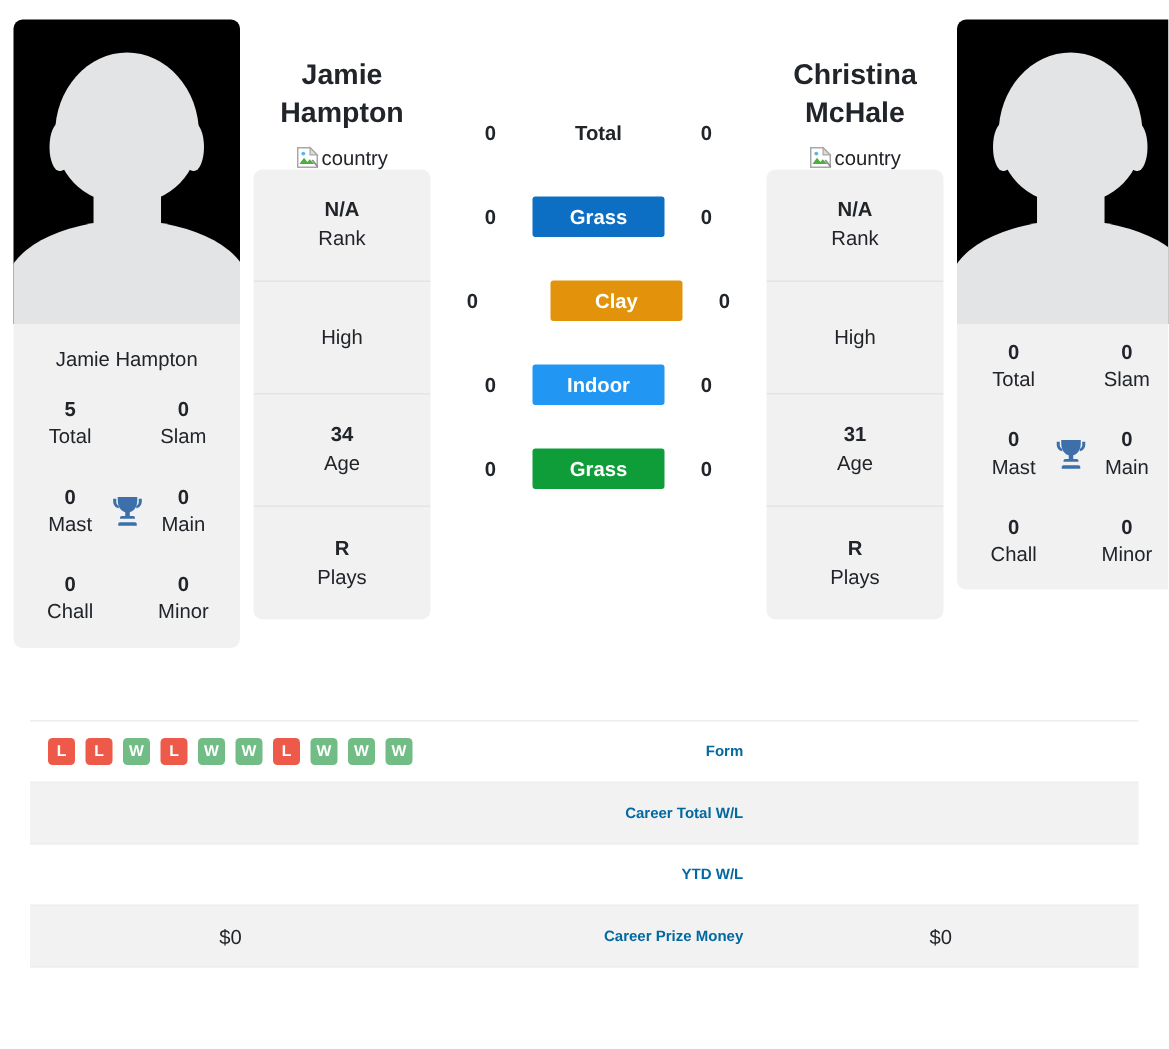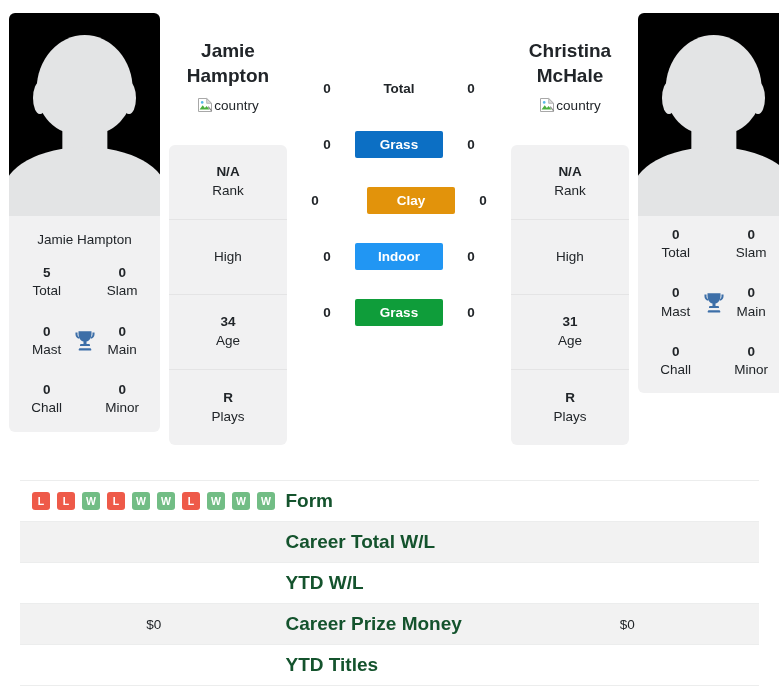--- a/index.html
+++ b/index.html
@@ -144,21 +144,21 @@
     gap: 1px;
     white-space: nowrap;
   }
   .broken-img {
     width: 16px;
     height: 16px;
     display: inline-block;
     flex: 0 0 16px;
   }
   .info-card {
-    margin-top: 32px;
+    margin-top: 0;
     background: #f1f1f2;
     border-radius: 6px;
     overflow: hidden;
   }
   .info-row {
     height: 75px;
     box-sizing: border-box;
     display: flex;
     flex-direction: column;
     align-items: center;
@@ -224,24 +224,24 @@
     display: flex;
     align-items: center;
     font-size: 13.5px;
     color: #212529;
   }
   .stat-row .cell-left { justify-content: flex-start; padding-left: 2px; }
   .stat-row .cell-left.center { justify-content: center; }
   .stat-row .cell-right { justify-content: center; }
   .stat-row .cell-mid {
     flex: 0 0 210px;
-    text-align: left;
-    font-size: 19px;
+    text-align: right;
+    font-size: 10px;
     font-weight: bold;
-    color: #14532d;
+    color: #0369a1;
   }
   .form-badges { display: flex; gap: 7px; padding-left: 10px; }
   .form-badge {
     width: 18px;
     height: 18px;
     border-radius: 3px;
     color: #ffffff;
     font-size: 10.5px;
     font-weight: bold;
     display: flex;
@@ -489,21 +489,16 @@
       <div class="cell-mid">YTD W/L</div>
       <div class="cell-right"></div>
     </div>
 
     <div class="stat-row striped">
       <div class="cell-left center">$0</div>
       <div class="cell-mid">Career Prize Money</div>
       <div class="cell-right">$0</div>
     </div>
 
-    <div class="stat-row">
-      <div class="cell-left center"></div>
-      <div class="cell-mid">YTD Titles</div>
-      <div class="cell-right"></div>
-    </div>
 
   </div>
 
 </div>
 
 </body></html>

